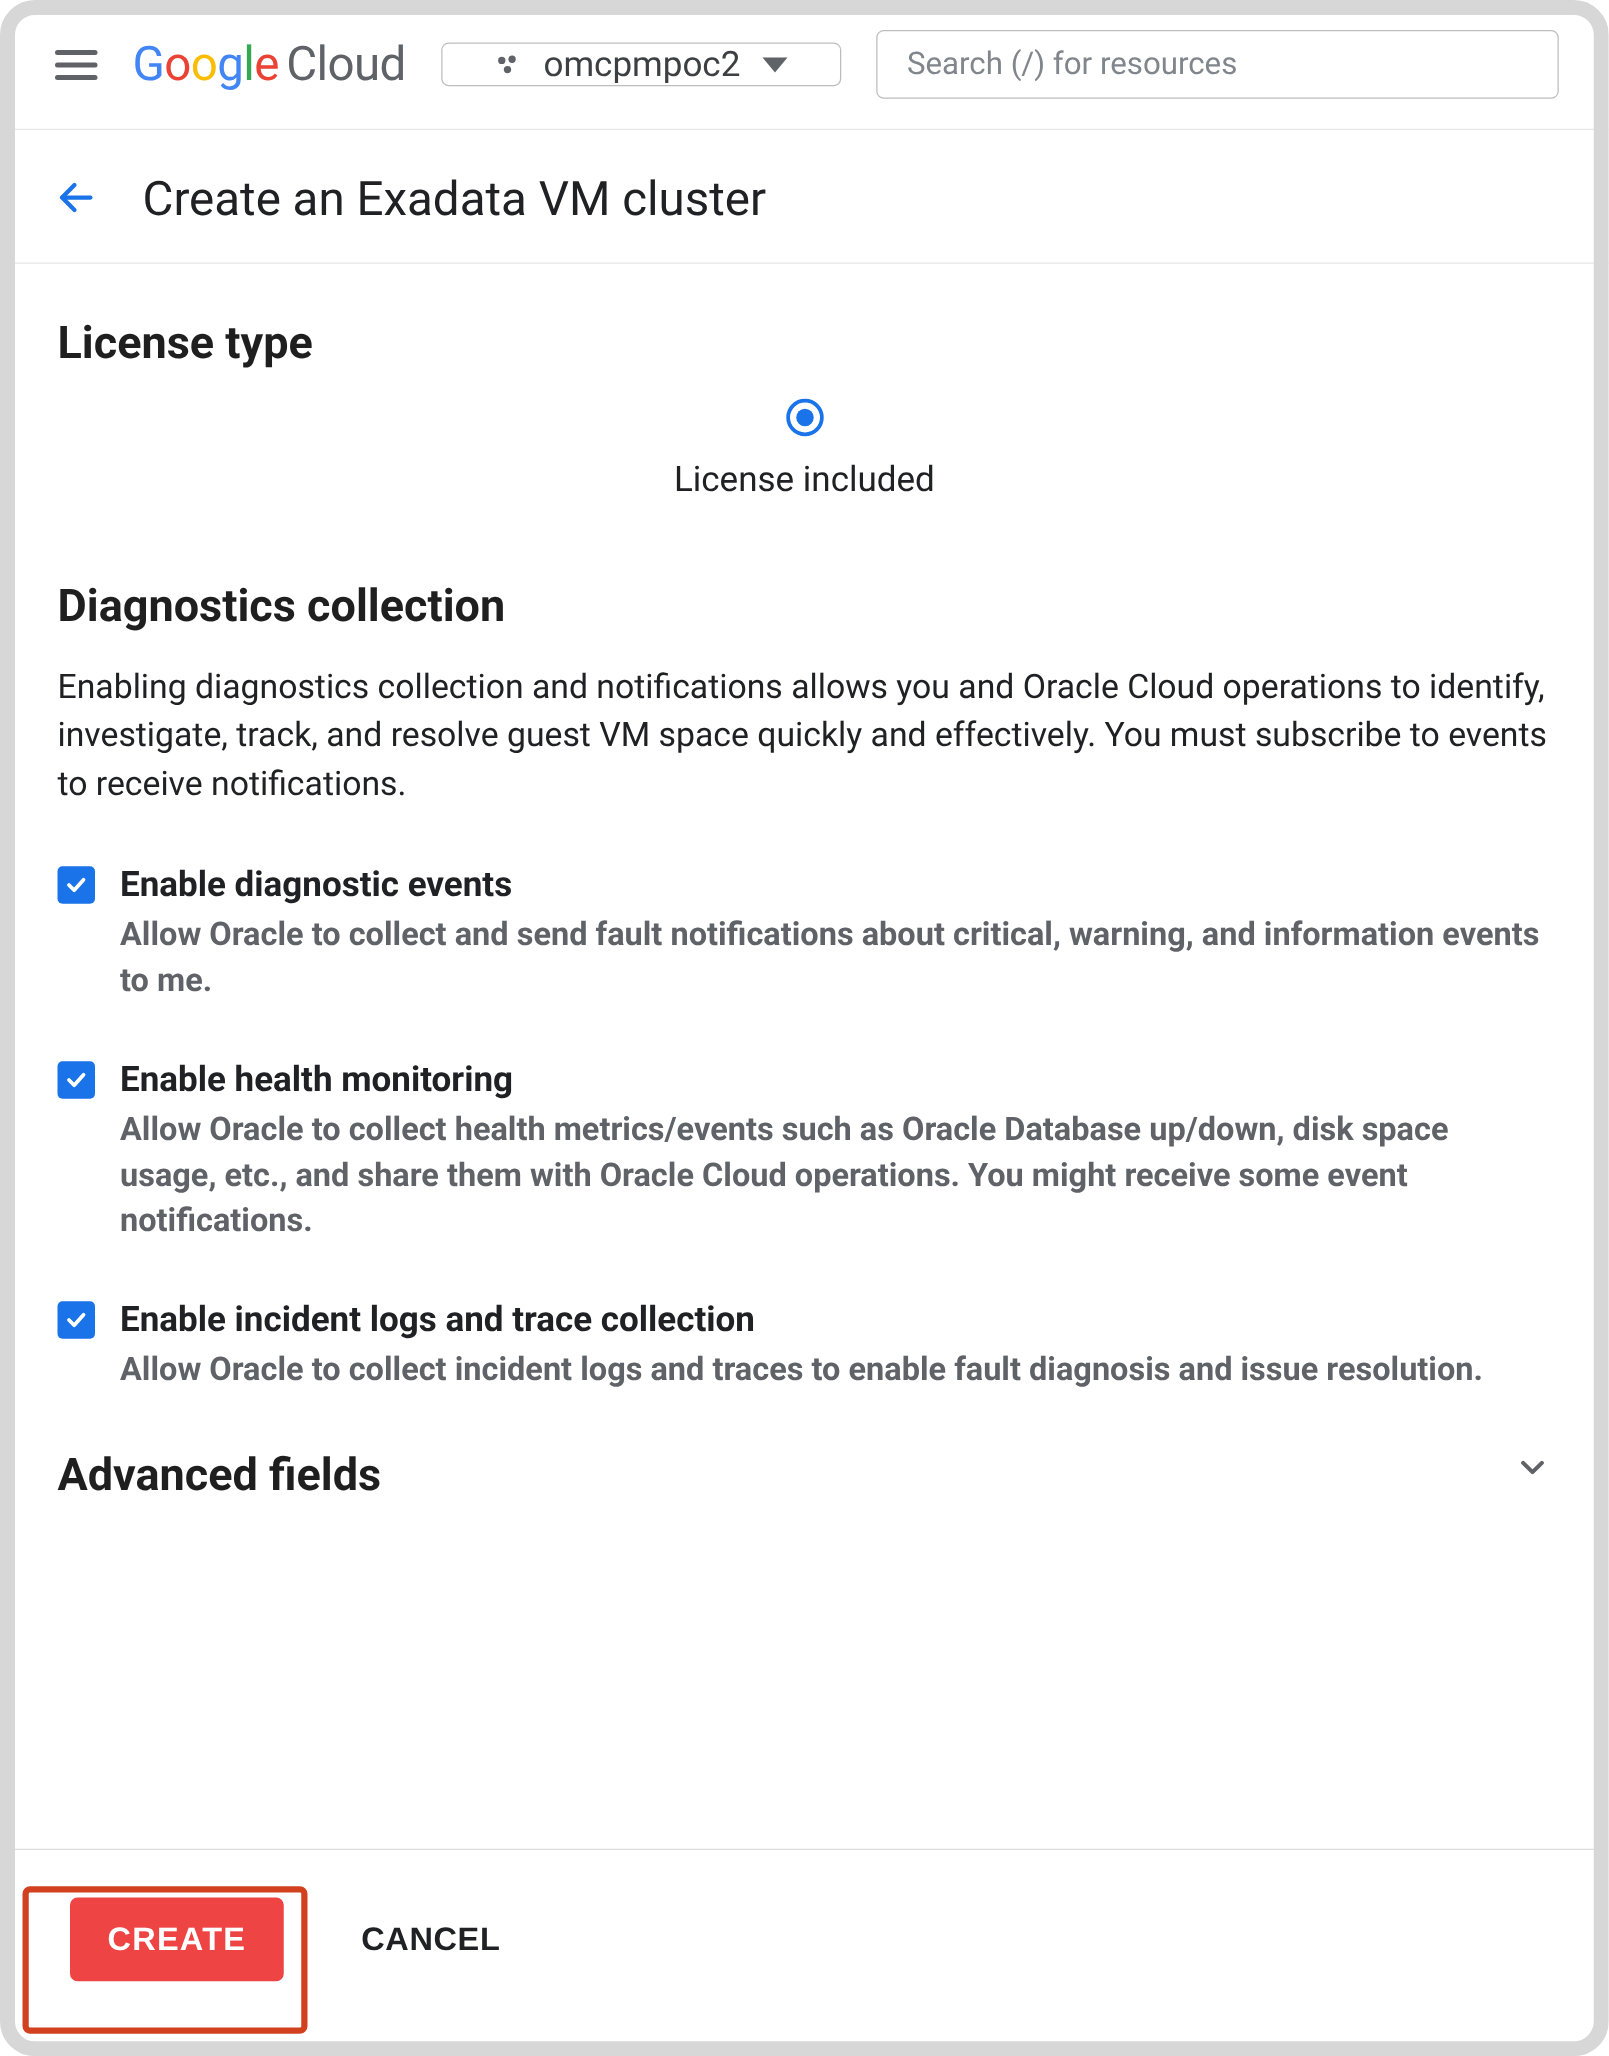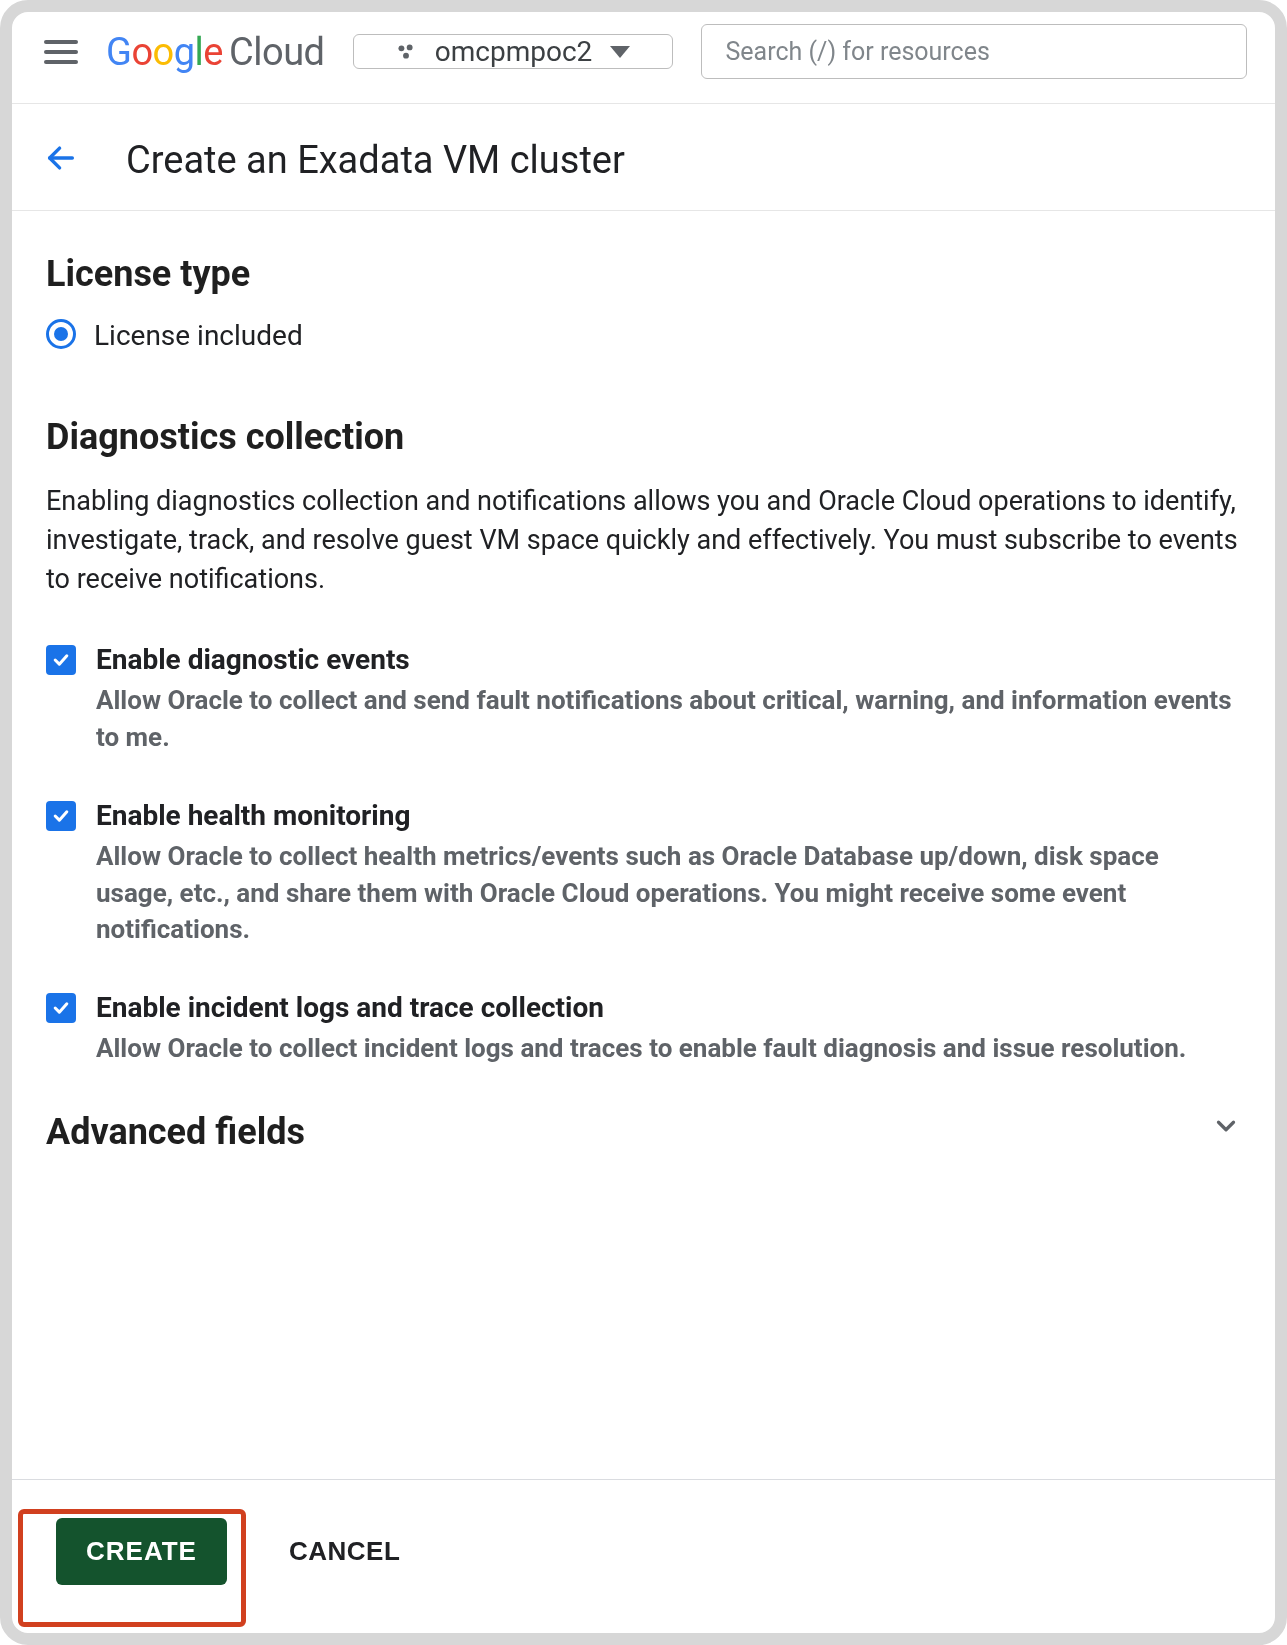--- a/index.html
+++ b/index.html
@@ -45,32 +45,32 @@
   }
   .project-picker .dots svg{ display:block;}
   .project-picker .caret{ width:0;height:0;border-left:10px solid transparent;border-right:10px solid transparent;border-top:12px solid #5f6368;}
   .searchbox{
     flex:1; border:1px solid #bdbdbd; border-radius:6px;
     padding:12px 24px; font-size:25px; color:#80868b; overflow:hidden; white-space:nowrap;
   }
 
   
   .pagehead{
-    display:flex; align-items:center; gap:48px;
+    display:flex; align-items:center; gap:36px;
     padding:34px 44px 28px 44px;
     border-bottom:1px solid #e6e6e6;
   }
   .back-arrow{ color:#1a73e8; cursor:pointer;}
   .pagehead h1{ margin:0; font-size:38px; font-weight:400; color:#202124;}
 
   
   .content{ padding:18px 46px 0 46px; }
   h2.section{ font-size:36px; font-weight:700; margin:24px 0 24px 0; color:#1f1f1f;}
   .radio-group{ display:flex; flex-direction:column; gap:26px; margin-bottom:64px;}
-  .radio-row{ display:flex; gap:18px; font-size:28px; cursor:pointer;}
+  .radio-row{ display:flex; align-items:center; gap:18px; font-size:28px; cursor:pointer;flex-direction:column;}
   .radio{
     width:30px;height:30px;border-radius:50%;
     display:flex;align-items:center;justify-content:center;
   }
   .radio.sel{ border:3px solid #1a73e8;}
   .radio.sel::after{content:"";width:14px;height:14px;border-radius:50%;background:#1a73e8;}
   .radio.unsel{ border:3px solid #757575;}
   .desc{ font-size:27px; line-height:1.45; color:#202124; margin-bottom:44px;}
 
   .check-row{ display:flex; gap:20px; margin-bottom:44px;font-weight:bold;}
@@ -91,21 +91,21 @@
 
   
   .footer{
     position:absolute; left:12px; right:12px; bottom:12px;
     border-top:1px solid #dadce0;
     padding:38px 44px 48px 44px;
     display:flex; align-items:center; gap:56px;
     background:#fff;
   }
   .btn-create{
-    background:#14532d;color:#fff;border:none;border-radius:6px;
+    background:#ef4444;color:#fff;border:none;border-radius:6px;
     font-size:26px;font-weight:600;letter-spacing:1px;
     padding:18px 30px;cursor:pointer;
   }
   .btn-cancel{
     background:none;border:none;color:#202124;font-size:26px;font-weight:600;letter-spacing:0.5px;cursor:pointer;
   }
   .highlight-box{
     position:absolute; left:18px; bottom:18px; width:228px; height:118px;
     border:5px solid #d1401f; border-radius:6px; pointer-events:none;
   }

